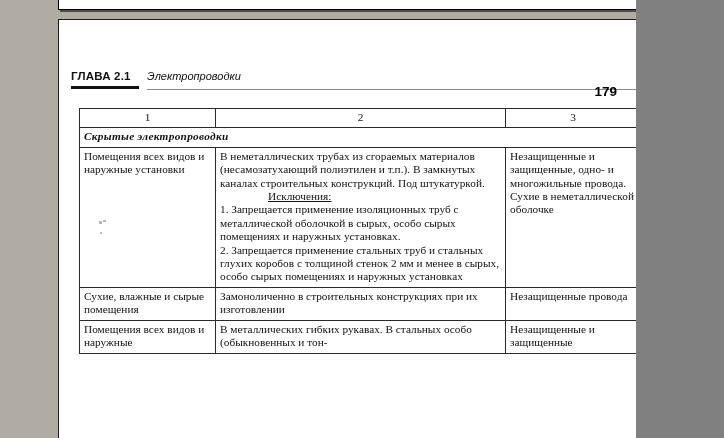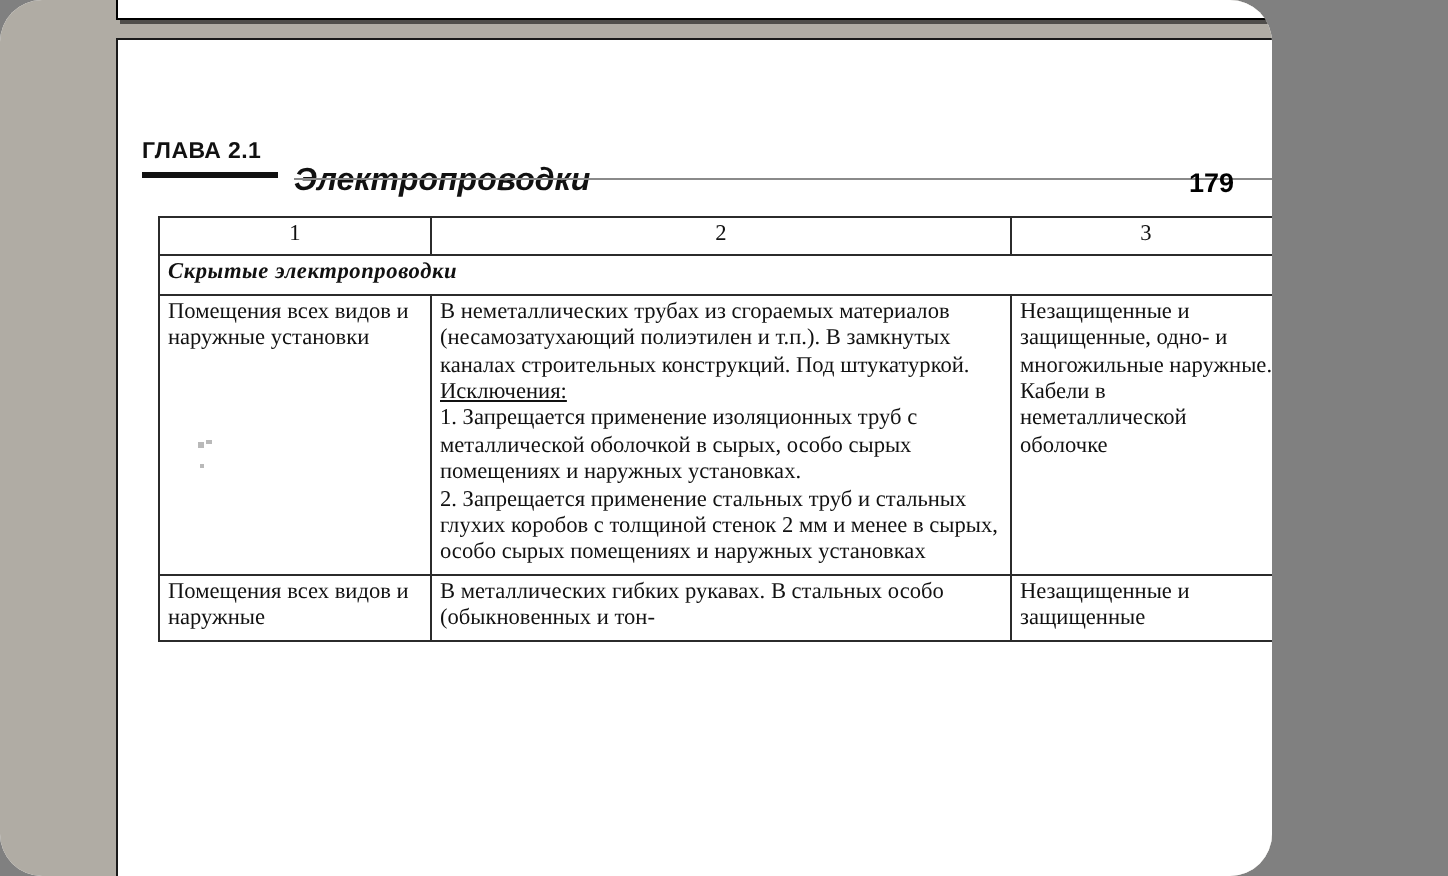--- a/index.html
+++ b/index.html
@@ -14,21 +14,20 @@
     font-family: "Liberation Serif", serif;
   }
 
   
   #viewer {
     position: relative;
     width: 636px;
     height: 438px;
     background: #ffffff;
     overflow: hidden;
-    border-radius: 21px;
   }
   
   #workspace {
     position: absolute;
     left: 0; top: 0;
     width: 667px;
     height: 438px;
     background: #b0aca4;
   }
 
@@ -129,25 +128,25 @@
     top: 0;
     font-family: "Liberation Sans", sans-serif;
     font-weight: bold;
     font-size: 11.5px;
     letter-spacing: 0.2px;
     color: #111;
   }
   #chapter-title {
     position: absolute;
     left: 76px;
-    top: 12px;
+    top: 0;
     font-family: "Liberation Sans", sans-serif;
     font-style: italic;
-    font-weight: bold;
-    font-size: 16px;
+    font-weight: normal;
+    font-size: 11px;
     color: #111;
   }
   #page-number {
     position: absolute;
     right: 24px;
     top: 14px;
     font-family: "Liberation Sans", sans-serif;
     font-weight: bold;
     font-size: 13.5px;
     color: #000;
@@ -201,21 +200,21 @@
     font-size: 12px;
     letter-spacing: 0.3px;
     padding: 2px 4px 3px 4px;
     vertical-align: middle;
   }
   .c1 { width: 127px; }
   .c2 { width: 281px; }
   .c3 { width: 126px; }
 
   .cell-p { margin: 0; }
-  .uline { text-decoration: underline; }
+  .uline { text-decoration: underline; margin-left: 48px; }
 
   
   tr.clipped td {
     border-bottom: none;
   }
 </style>
 </head>
 <body>
 
 <div id="viewer">
@@ -252,23 +251,28 @@
             </tr>
 
             <tr>
               <td class="c1">Помещения всех видов и наружные установки</td>
               <td class="c2">
                 <p class="cell-p">В неметаллических трубах из сгораемых материалов (несамозатухающий полиэтилен и т.п.). В замкнутых каналах строительных конструкций. Под штукатуркой.</p>
                 <p class="cell-p uline">Исключения:</p>
                 <p class="cell-p">1. Запрещается применение изоляционных труб с металлической оболочкой в сырых, особо сырых помещениях и наружных установках.</p>
                 <p class="cell-p">2. Запрещается применение стальных труб и стальных глухих коробов с толщиной стенок 2 мм и менее в сырых, особо сырых помещениях и наружных установках</p>
               </td>
-              <td class="c3">Незащищенные и защищенные, одно- и многожильные наружные. Кабели в неметаллической оболочке</td>
-            </tr>
-
+              <td class="c3">Незащищенные и защищенные, одно- и многожильные провода. Сухие в неметаллической оболочке</td>
+            </tr>
+
+            <tr>
+              <td class="c1">Сухие, влажные и сырые помещения</td>
+              <td class="c2">Замоноличенно в строительных конструкциях при их изготовлении</td>
+              <td class="c3">Незащищенные провода</td>
+            </tr>
 
 
             <tr class="clipped">
               <td class="c1">Помещения всех видов и наружные</td>
               <td class="c2">В металлических гибких рукавах. В стальных особо (обыкновенных и тон-</td>
               <td class="c3">Незащищенные и защищенные</td>
             </tr>
           </tbody>
         </table>
 

